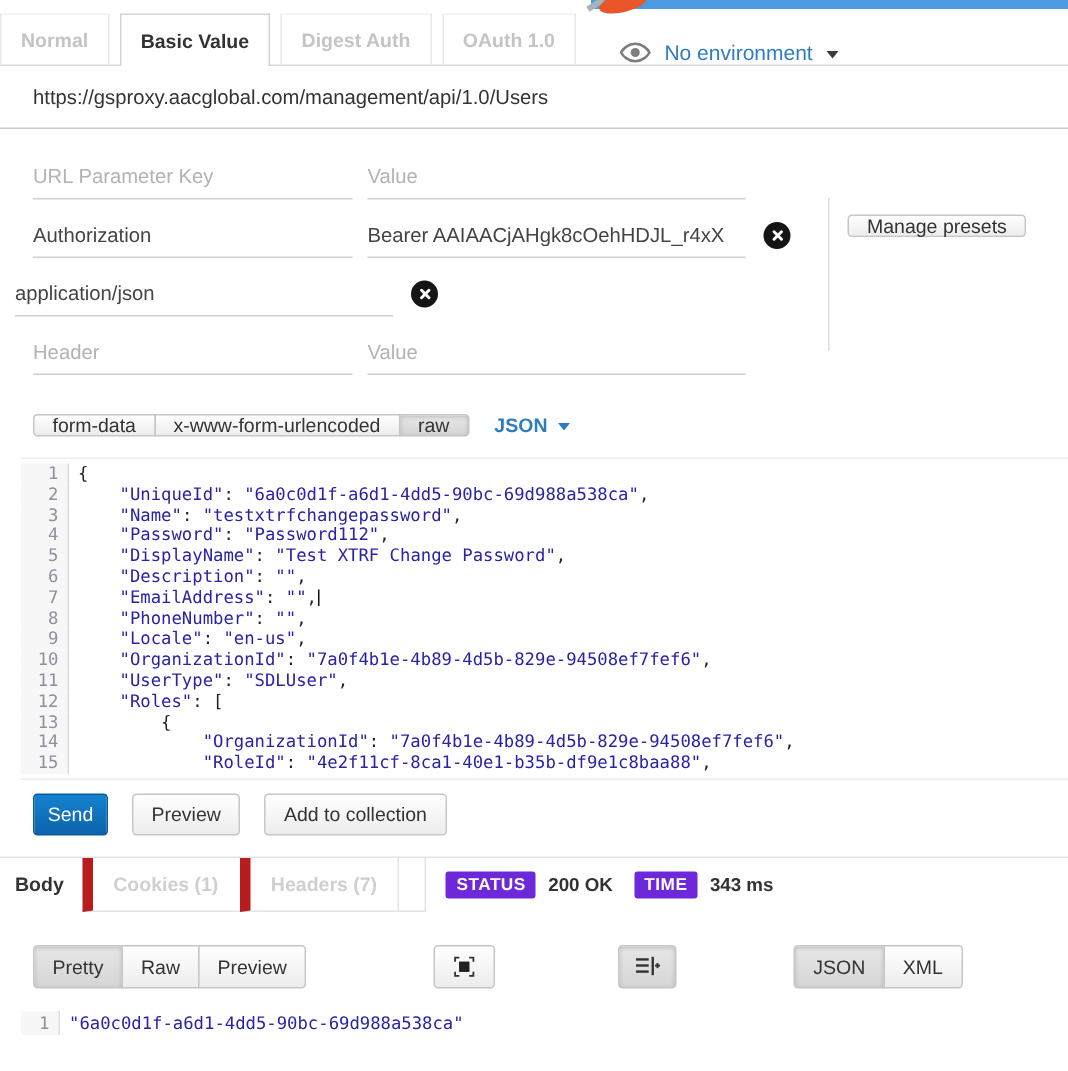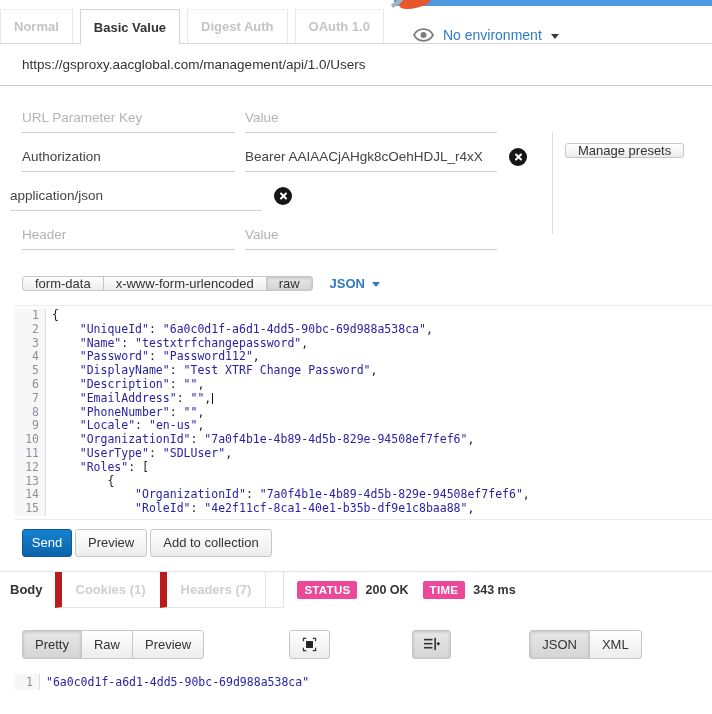--- a/index.html
+++ b/index.html
@@ -71,35 +71,35 @@
   .cline { display: flex; height: 13.8px; line-height: 13.8px;
     font-family: "DejaVu Sans Mono", monospace; font-size: 11.5px; }
   .lnum { width: 32px; flex: 0 0 auto; background: #f7f7f7; border-right: 1px solid #ddd;
     color: #8f8fa0; text-align: right; padding-right: 6px; }
   .ccode { white-space: pre; padding-left: 6px; color: #222; }
   .ccode .str { color: #2a23a5; }
   .cursor { display: inline-block; width: 0; height: 11px; border-left: 1px solid #111;
     vertical-align: middle; margin-left: 1px; }
 
   
-  .actions-row { display: flex; gap: 3px; margin: 9px 0 0 22px; height: 28px; }
+  .actions-row { display: flex; gap: 16px; margin: 9px 0 0 22px; height: 28px; }
   .actions-row .btn { height: 28px; }
 
   .section-sep { margin-top: 14px; border-top: 1px solid #e3e3e3; }
 
   
   .resp-header { display: flex; align-items: stretch; height: 36px; }
   .resp-tab { display: flex; align-items: center; font-size: 13px; font-weight: bold;
     color: #cfcfcf; padding: 0 14px; cursor: pointer;
     border-left: 7px solid #b91c1c; border-bottom: 1px solid #e4e4e4; }
   .resp-tab.active { color: #333; border: none; padding: 0 12px 0 10px; cursor: default; }
   .resp-tab-filler { width: 19px; border-left: 1px solid #e4e4e4; border-right: 1px solid #e4e4e4;
     border-bottom: 1px solid #e4e4e4; }
   .resp-meta { display: flex; align-items: center; margin-left: 13px; gap: 8px; }
-  .badge { background: #ec4899; color: #fff; font-size: 11.5px; font-weight: bold;
+  .badge { background: #6d28d9; color: #fff; font-size: 11.5px; font-weight: bold;
     padding: 3px 7px; border-radius: 2px; letter-spacing: .3px; }
   .meta-val { font-size: 12.5px; font-weight: bold; color: #333; margin-right: 6px; }
 
   
   .resp-toolbar { display: flex; align-items: flex-end; margin: 22px 0 0 22px; gap: 35px; }
   .resp-toolbar .btn { height: 29px; }
   .icon-btn { width: 41px; padding: 0; }
   .gap15 { width: 15px; } .gap12 { width: 12px; } .gap8 { width: 8px; }
 
   

